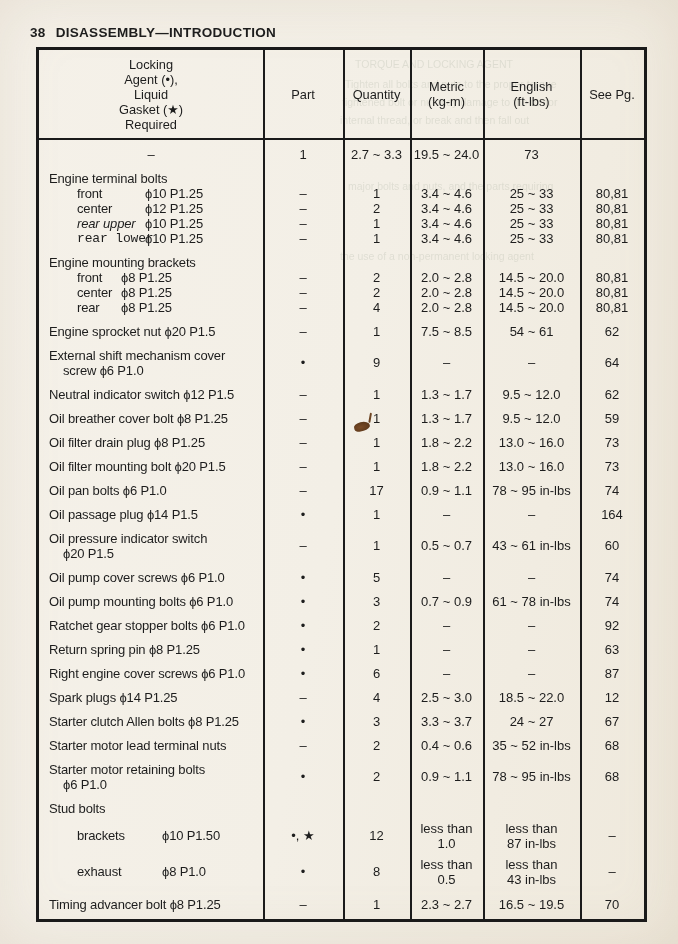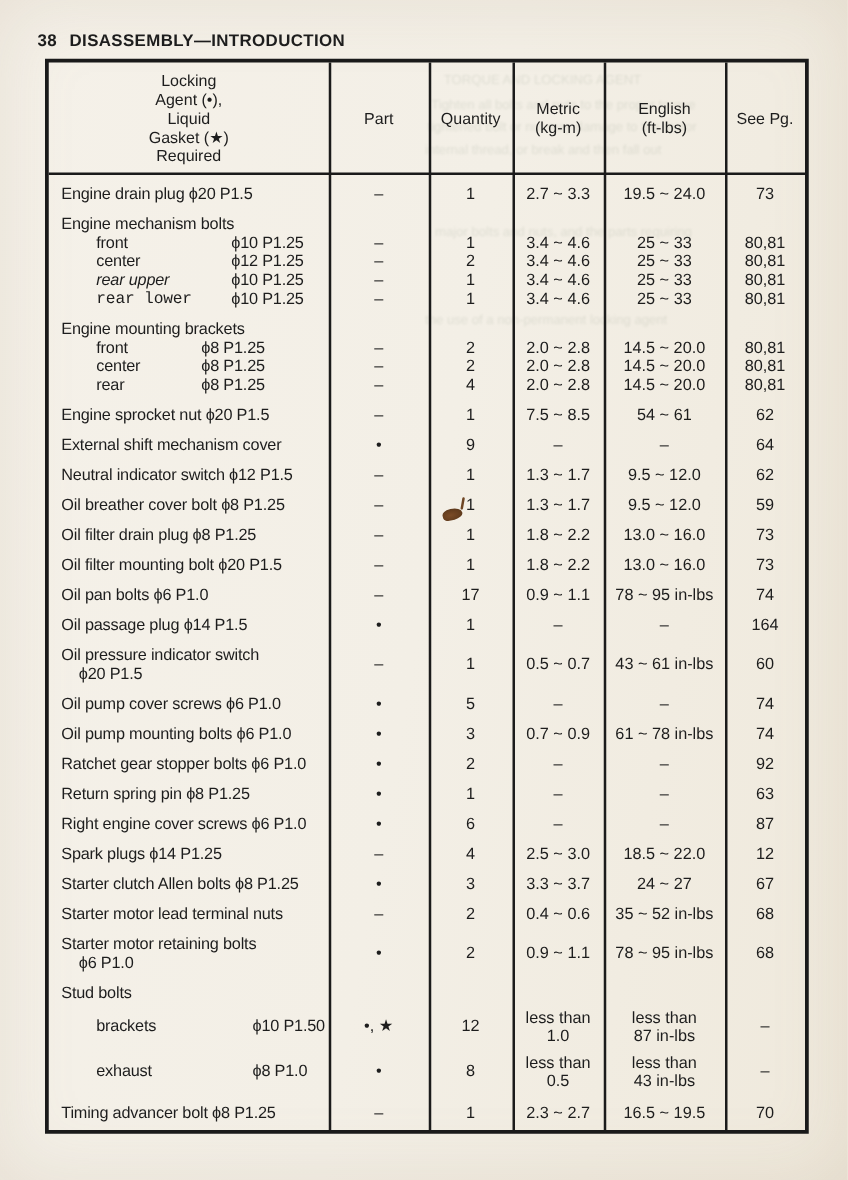--- a/index.html
+++ b/index.html
@@ -27,21 +27,21 @@
   }
   .t-body{padding-top:2px;padding-bottom:3px;}
   .t-row{padding:4.5px 0;font-size:13px;line-height:15px;}
   .c{display:flex;align-items:center;justify-content:center;text-align:center;
      white-space:pre-line;position:relative;}
   .c.part{display:block;text-align:left;padding-left:10px;letter-spacing:-0.15px;}
   .c.stack{display:block;}
   .line{height:15px;display:flex;align-items:center;white-space:nowrap;}
   .line.cen{justify-content:center;white-space:pre-line;}
   .cont{padding-left:14px;}
-  .sub{padding-left:28px;gap:40px;}
+  .sub{padding-left:28px;}
   .lbl{display:inline-block;}
   .blk{height:32px;margin-top:4px;display:flex;align-items:center;}
   .blk.cen{justify-content:center;text-align:center;white-space:pre-line;}
   .vline{position:absolute;top:0;bottom:0;width:2px;background:#1b1b1b;z-index:4;}
   .smudge{
     position:absolute;left:11px;top:11px;width:16px;height:9px;z-index:5;
     background:radial-gradient(ellipse at 40% 55%,#7a4b26 0%,#5f3a1c 70%,#6e4523 100%);
     border-radius:55% 70% 60% 45%;transform:rotate(-14deg);
   }
   .smudge::after{
@@ -86,29 +86,28 @@
       <div class="hc">Quantity</div>
       <div class="hc">Metric
 (kg-m)</div>
       <div class="hc">English
 (ft-lbs)</div>
       <div class="hc">See Pg.</div>
     </div>
 
     <div class="t-body" id="t-body">
         <div class="grid t-row">
-          <div class="c part"><div class="line">Engine drain plug ϕ20 P1.5</div></div>
           <div class="c"><div>–</div></div>
           <div class="c"><div>1</div></div>
           <div class="c"><div>2.7 ~ 3.3</div></div>
           <div class="c"><div>19.5 ~ 24.0</div></div>
           <div class="c"><div>73</div></div>
         </div>
         <div class="grid t-row">
-          <div class="c part"><div class="line">Engine mechanism bolts</div><div class="line sub">
+          <div class="c part"><div class="line">Engine terminal bolts</div><div class="line sub">
               <div class="lbl" style="width: 68px;">front</div>
               <div style="display: inline-block;">ϕ10 P1.25</div>
             </div><div class="line sub">
               <div class="lbl" style="width: 68px;">center</div>
               <div style="display: inline-block;">ϕ12 P1.25</div>
             </div><div class="line sub">
               <div class="lbl" style="width: 68px; font-style: italic;">rear upper</div>
               <div style="display: inline-block;">ϕ10 P1.25</div>
             </div><div class="line sub">
               <div class="lbl" style="width: 68px; font-family: Liberation Mono, monospace;">rear lower</div>
@@ -139,21 +138,21 @@
         </div>
         <div class="grid t-row">
           <div class="c part"><div class="line">Engine sprocket nut ϕ20 P1.5</div></div>
           <div class="c"><div>–</div></div>
           <div class="c"><div>1</div></div>
           <div class="c"><div>7.5 ~ 8.5</div></div>
           <div class="c"><div>54 ~ 61</div></div>
           <div class="c"><div>62</div></div>
         </div>
         <div class="grid t-row">
-          <div class="c part"><div class="line">External shift mechanism cover</div></div>
+          <div class="c part"><div class="line">External shift mechanism cover</div><div class="line cont">screw ϕ6 P1.0</div></div>
           <div class="c"><div>•</div></div>
           <div class="c"><div>9</div></div>
           <div class="c"><div>–</div></div>
           <div class="c"><div>–</div></div>
           <div class="c"><div>64</div></div>
         </div>
         <div class="grid t-row">
           <div class="c part"><div class="line">Neutral indicator switch ϕ12 P1.5</div></div>
           <div class="c"><div>–</div></div>
           <div class="c"><div>1</div></div>

